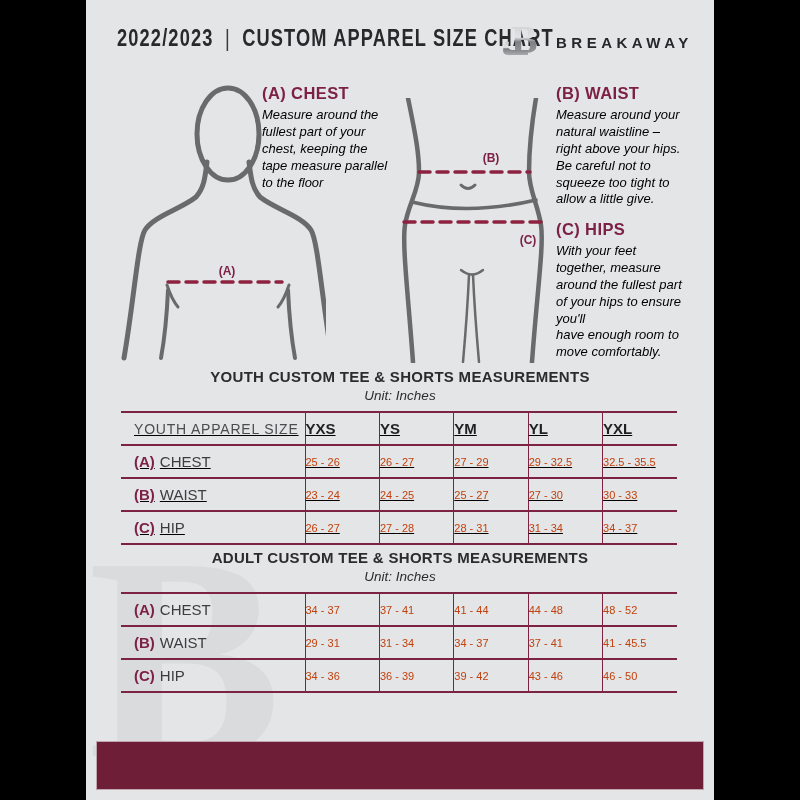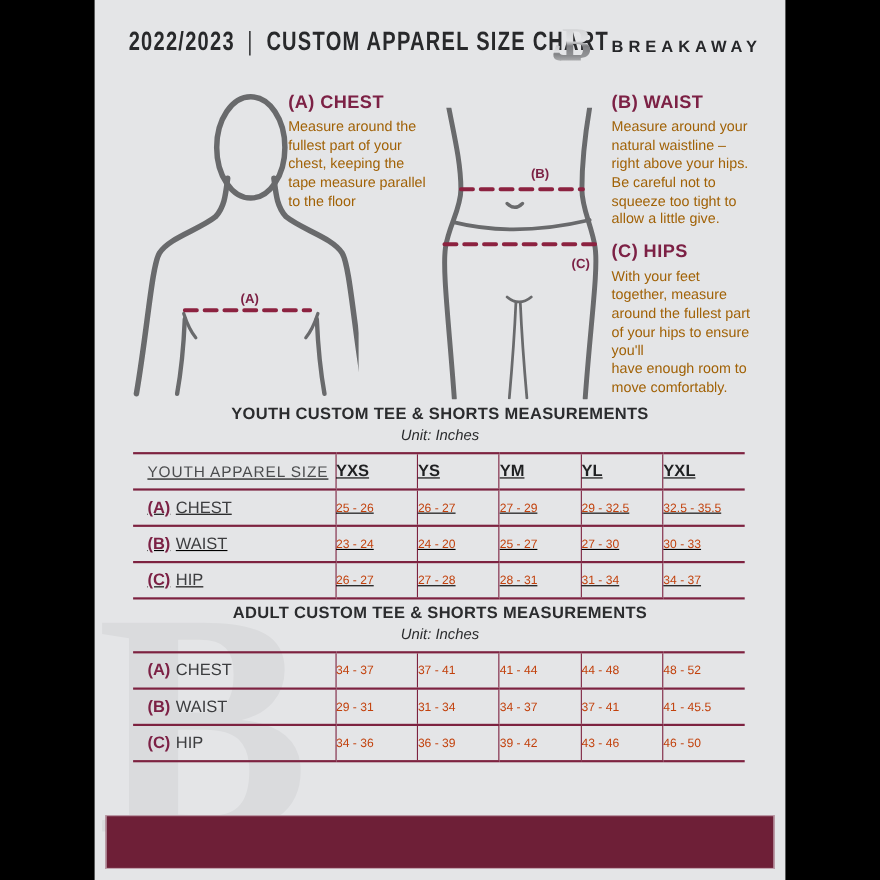--- a/index.html
+++ b/index.html
@@ -25,22 +25,22 @@
   .brand {
     position:absolute; left:470px; top:34px;
     font-size:15px; font-weight:bold; letter-spacing:4.5px; color:#26272a;
   }
   
   .inst-heading {
     position:absolute; font-weight:bold; font-size:16.5px;
     color:#7c2145; letter-spacing:0.4px;
   }
   .inst-body {
-    position:absolute; font-size:13px; line-height:1.3;
-    color:#a16207; white-space:pre-line;
+    position:absolute; font-style:italic; font-size:13px; line-height:1.3;
+    color:#000000; white-space:pre-line;
   }
   #inst-a-h { left:176px; top:84px; }
   #inst-a-b { left:176px; top:107px; width:155px; }
   #inst-b-h { left:470px; top:84px; }
   #inst-b-b { left:470px; top:107px; width:152px; }
   #inst-c-h { left:470px; top:220px; }
   #inst-c-b { left:470px; top:243px; width:158px; }
   
   .fig { position:absolute; }
   #fig-chest { left:30px; top:78px; }
@@ -189,21 +189,21 @@
       <td class="rowhead meas-label"><span class="prefix">(A)</span><span>CHEST</span></td>
       <td class="val">25 - 26</td>
       <td class="val">26 - 27</td>
       <td class="val">27 - 29</td>
       <td class="val">29 - 32.5</td>
       <td class="val">32.5 - 35.5</td>
     </tr>
     <tr>
       <td class="rowhead meas-label"><span class="prefix">(B)</span><span>WAIST</span></td>
       <td class="val">23 - 24</td>
-      <td class="val">24 - 20</td>
+      <td class="val">24 - 25</td>
       <td class="val">25 - 27</td>
       <td class="val">27 - 30</td>
       <td class="val">30 - 33</td>
     </tr>
     <tr>
       <td class="rowhead meas-label"><span class="prefix">(C)</span><span>HIP</span></td>
       <td class="val">26 - 27</td>
       <td class="val">27 - 28</td>
       <td class="val">28 - 31</td>
       <td class="val">31 - 34</td>

